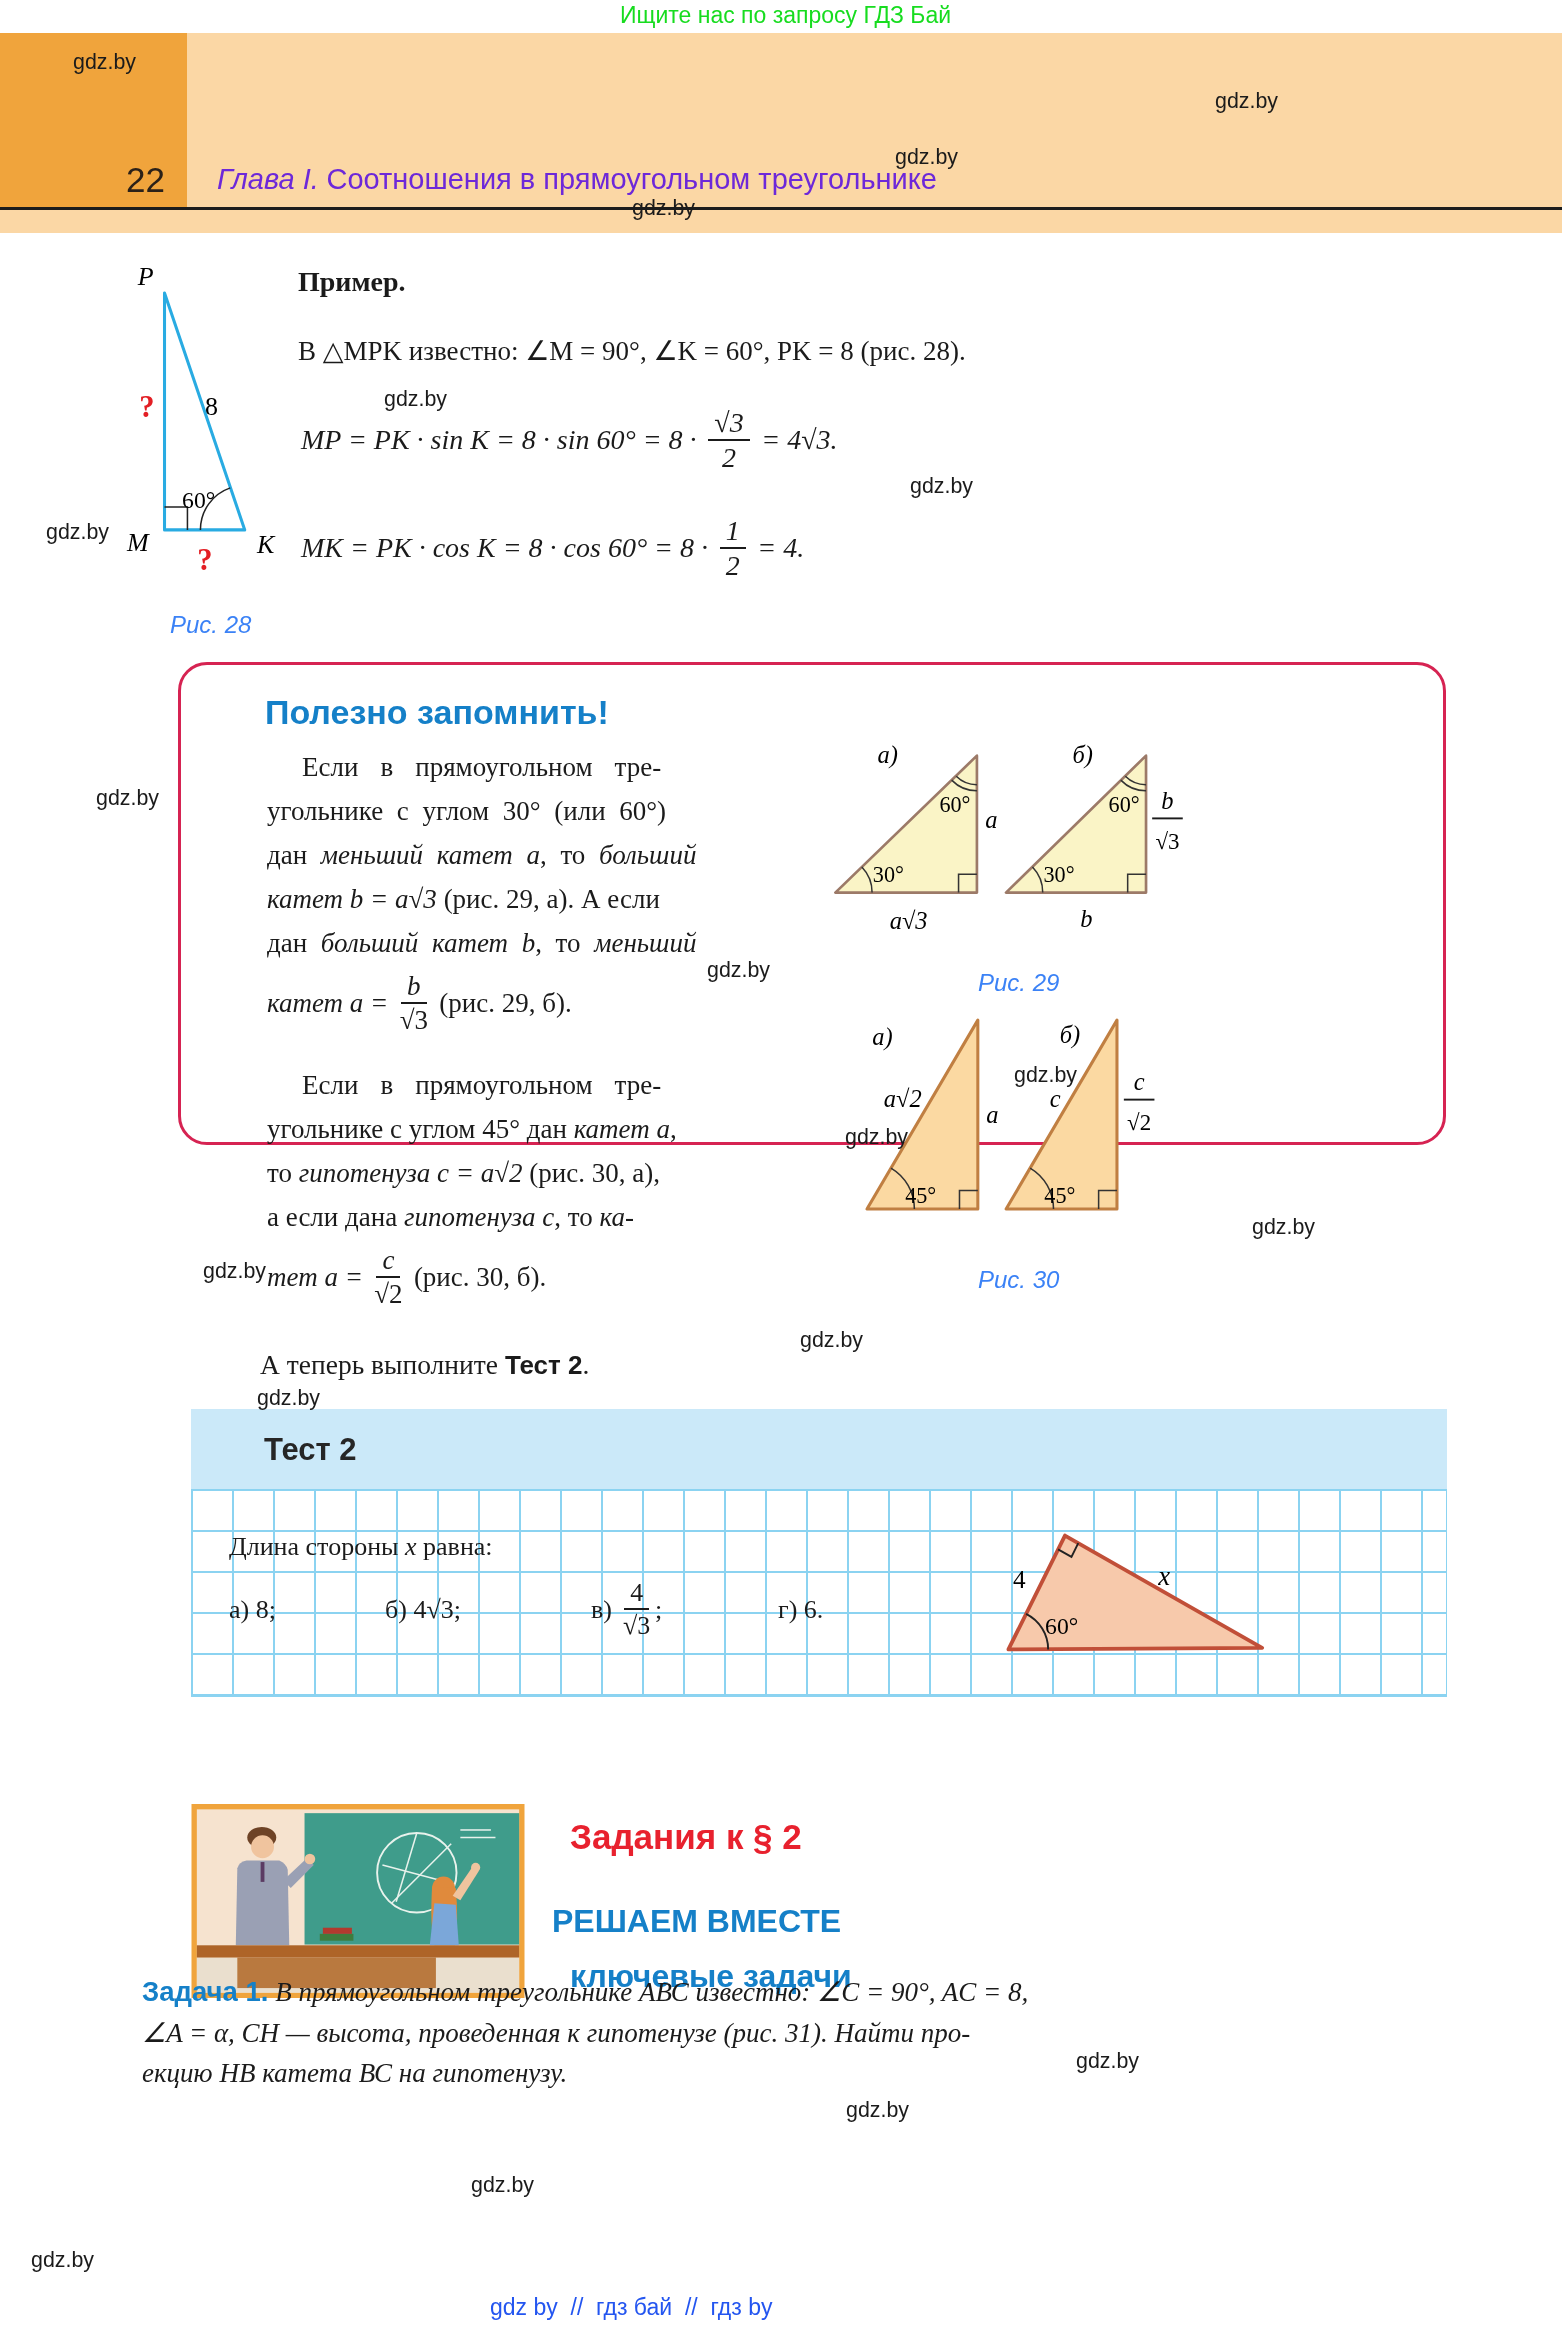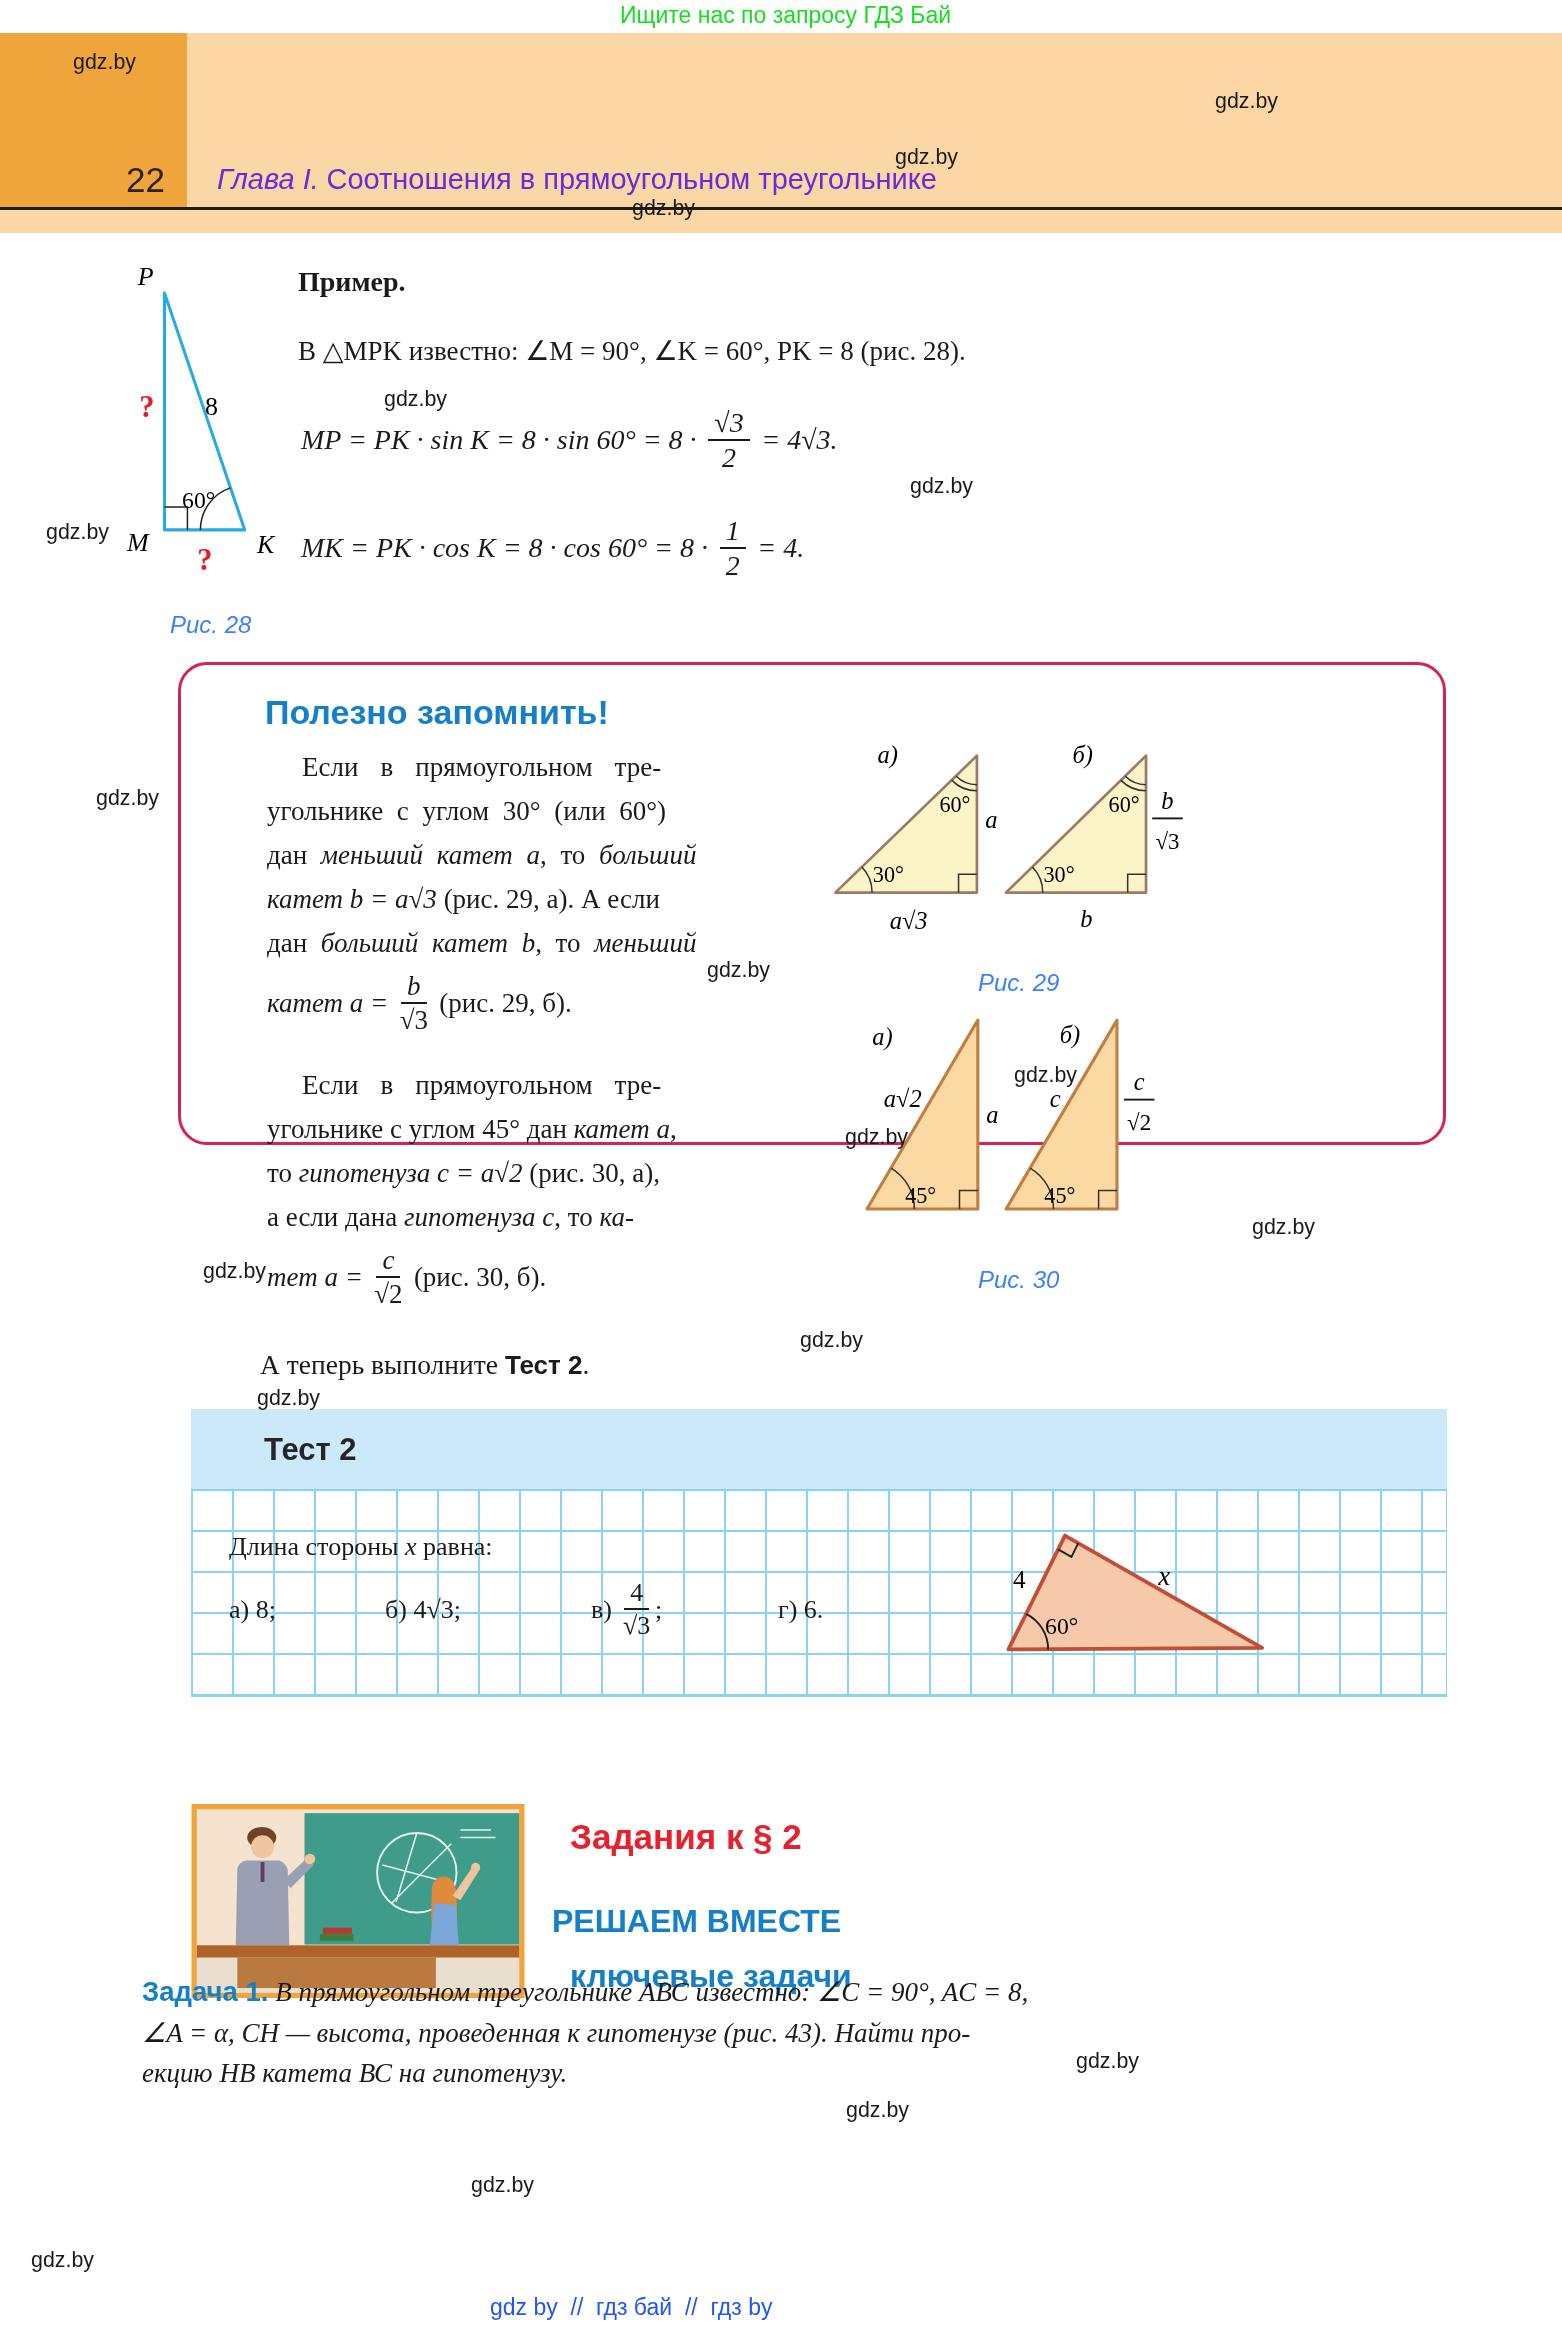--- a/index.html
+++ b/index.html
@@ -208,21 +208,21 @@
     <rect x="60" y="201" width="260" height="40" fill="#B9793F"></rect>
     <rect x="7" y="185" width="422" height="16" fill="#AE6428"></rect>
     <rect x="168" y="170" width="44" height="9" fill="#3E7D3E"></rect>
     <rect x="172" y="162" width="38" height="8" fill="#B23A2E"></rect>
   </svg>
   <div class="sec-title">Задания к § 2</div>
   <div class="sec-sub1">РЕШАЕМ ВМЕСТЕ</div>
   <div class="sec-sub2">ключевые задачи</div>
 
   <div class="task-l" style="left:142px;top:1976px"><span class="task-label">Задача 1.</span><span> В прямоугольном треугольнике АВС известно: ∠C = 90°, AC = 8,</span></div>
-  <div class="task-l" style="left:142px;top:2017px">∠A = α, CH — высота, проведенная к гипотенузе (рис. 43). Найти про-</div>
+  <div class="task-l" style="left:142px;top:2017px">∠A = α, CH — высота, проведенная к гипотенузе (рис. 31). Найти про-</div>
   <div class="task-l" style="left:142px;top:2058px">екцию HB катета ВС на гипотенузу.</div>
 
   <div class="footer">gdz by  //  гдз бай  //  гдз by</div>
 
   <span class="wm" style="left:73px;top:50px">gdz.by</span>
   <span class="wm" style="left:1215px;top:89px">gdz.by</span>
   <span class="wm" style="left:895px;top:145px">gdz.by</span>
   <span class="wm" style="left:632px;top:196px">gdz.by</span>
   <span class="wm" style="left:384px;top:387px">gdz.by</span>
   <span class="wm" style="left:910px;top:474px">gdz.by</span>

